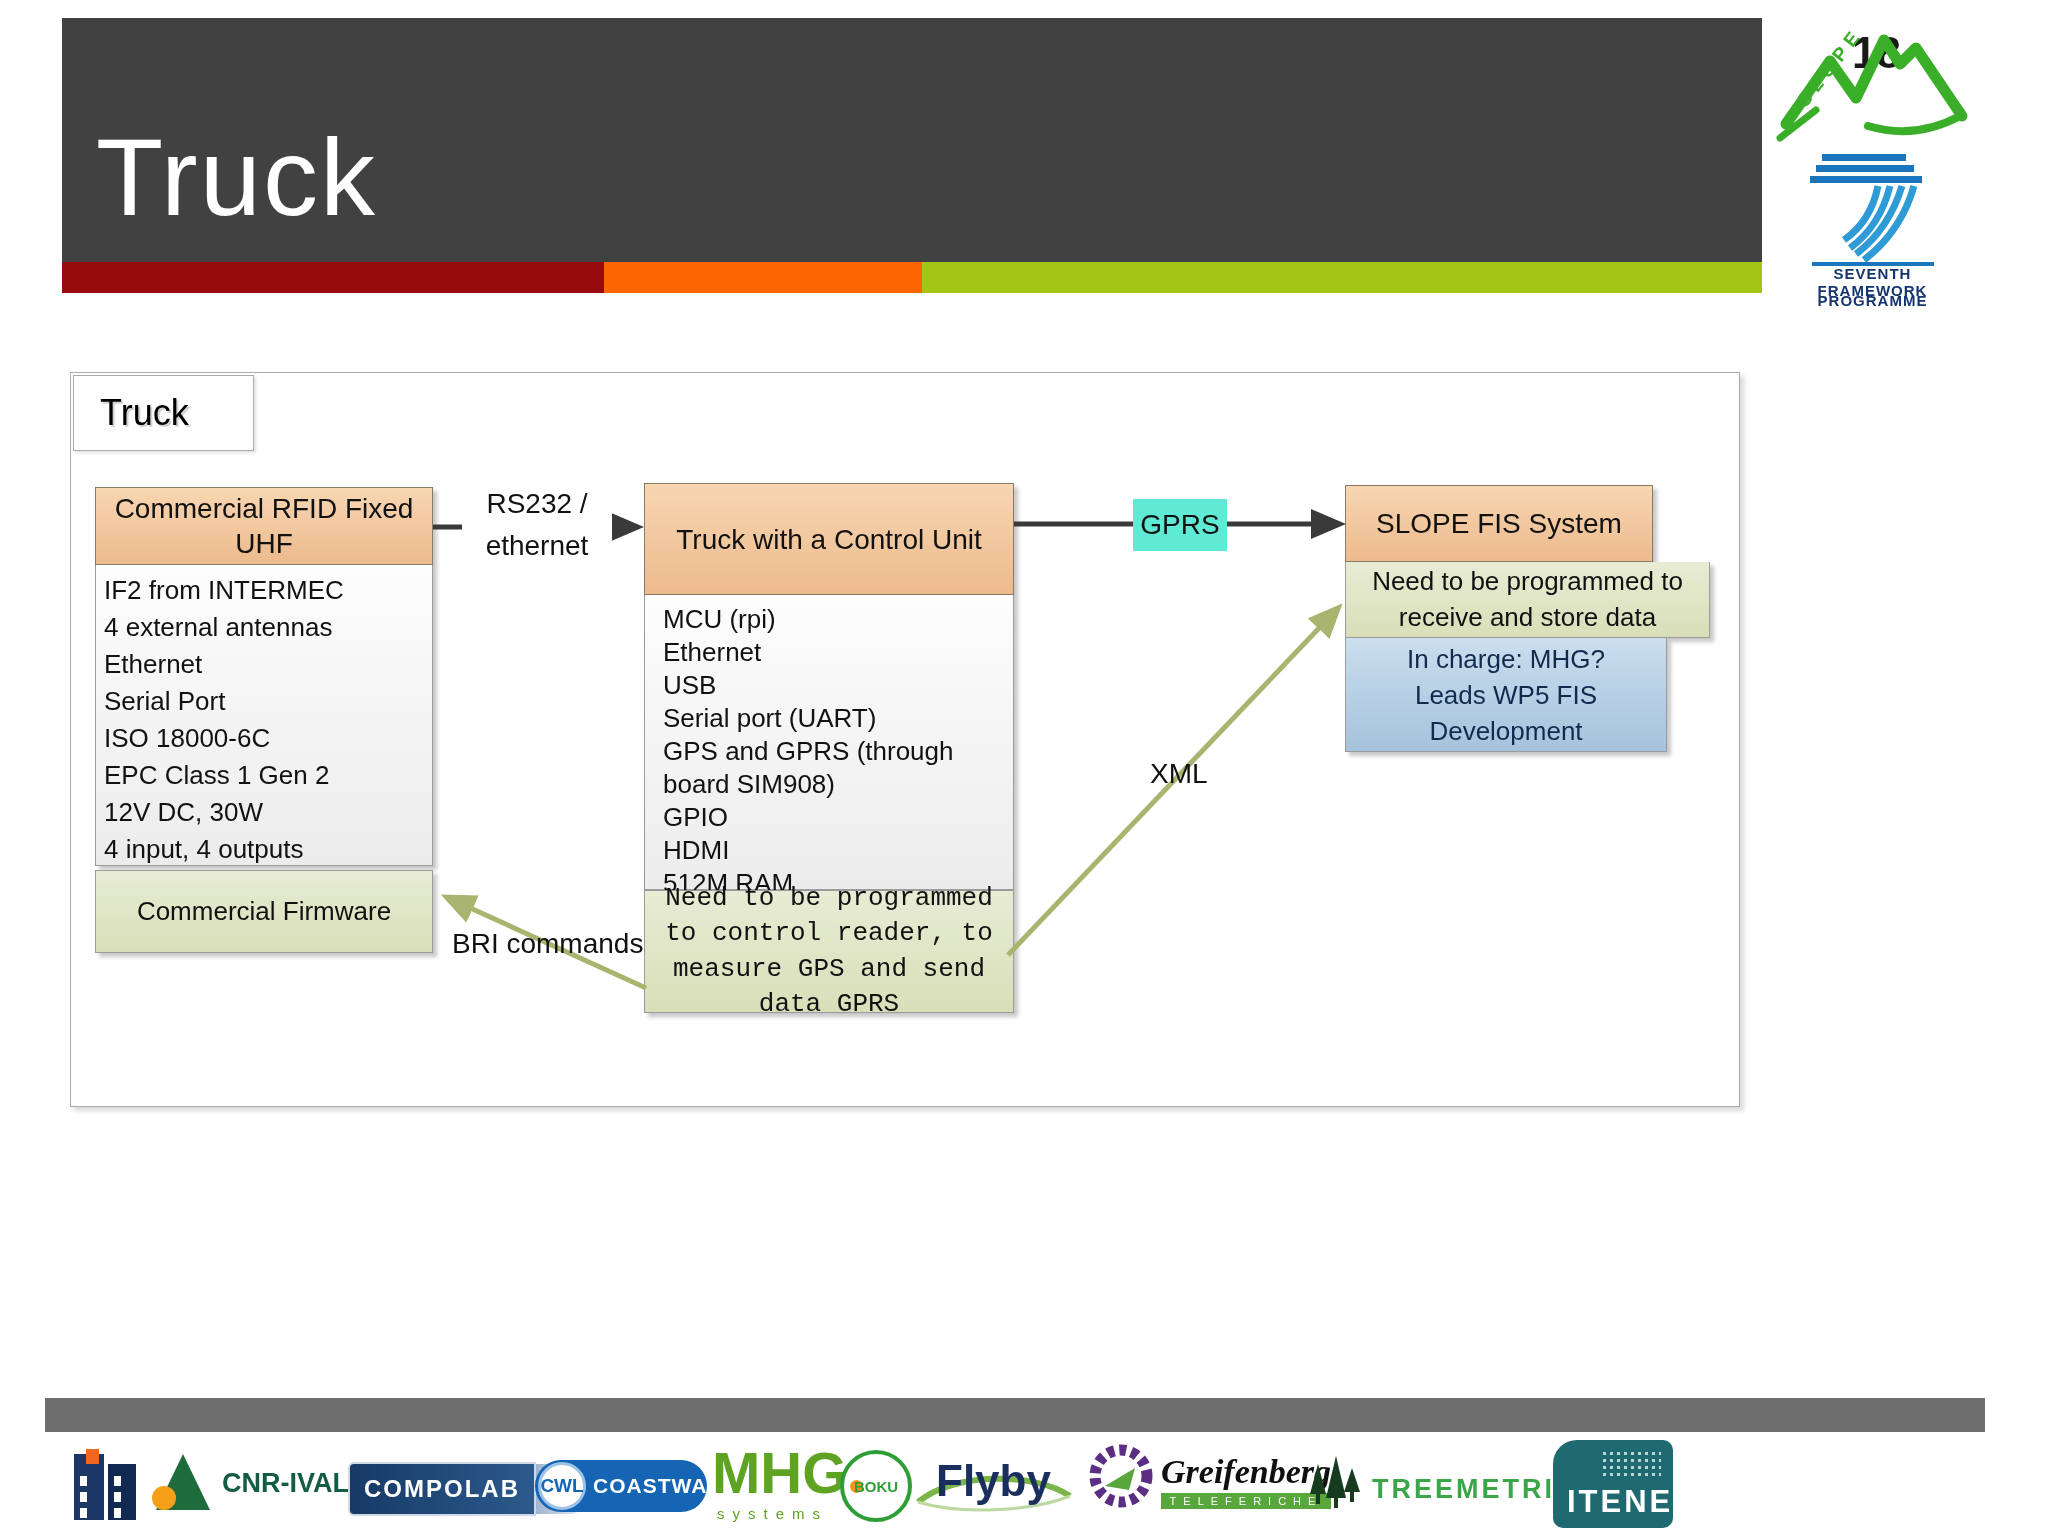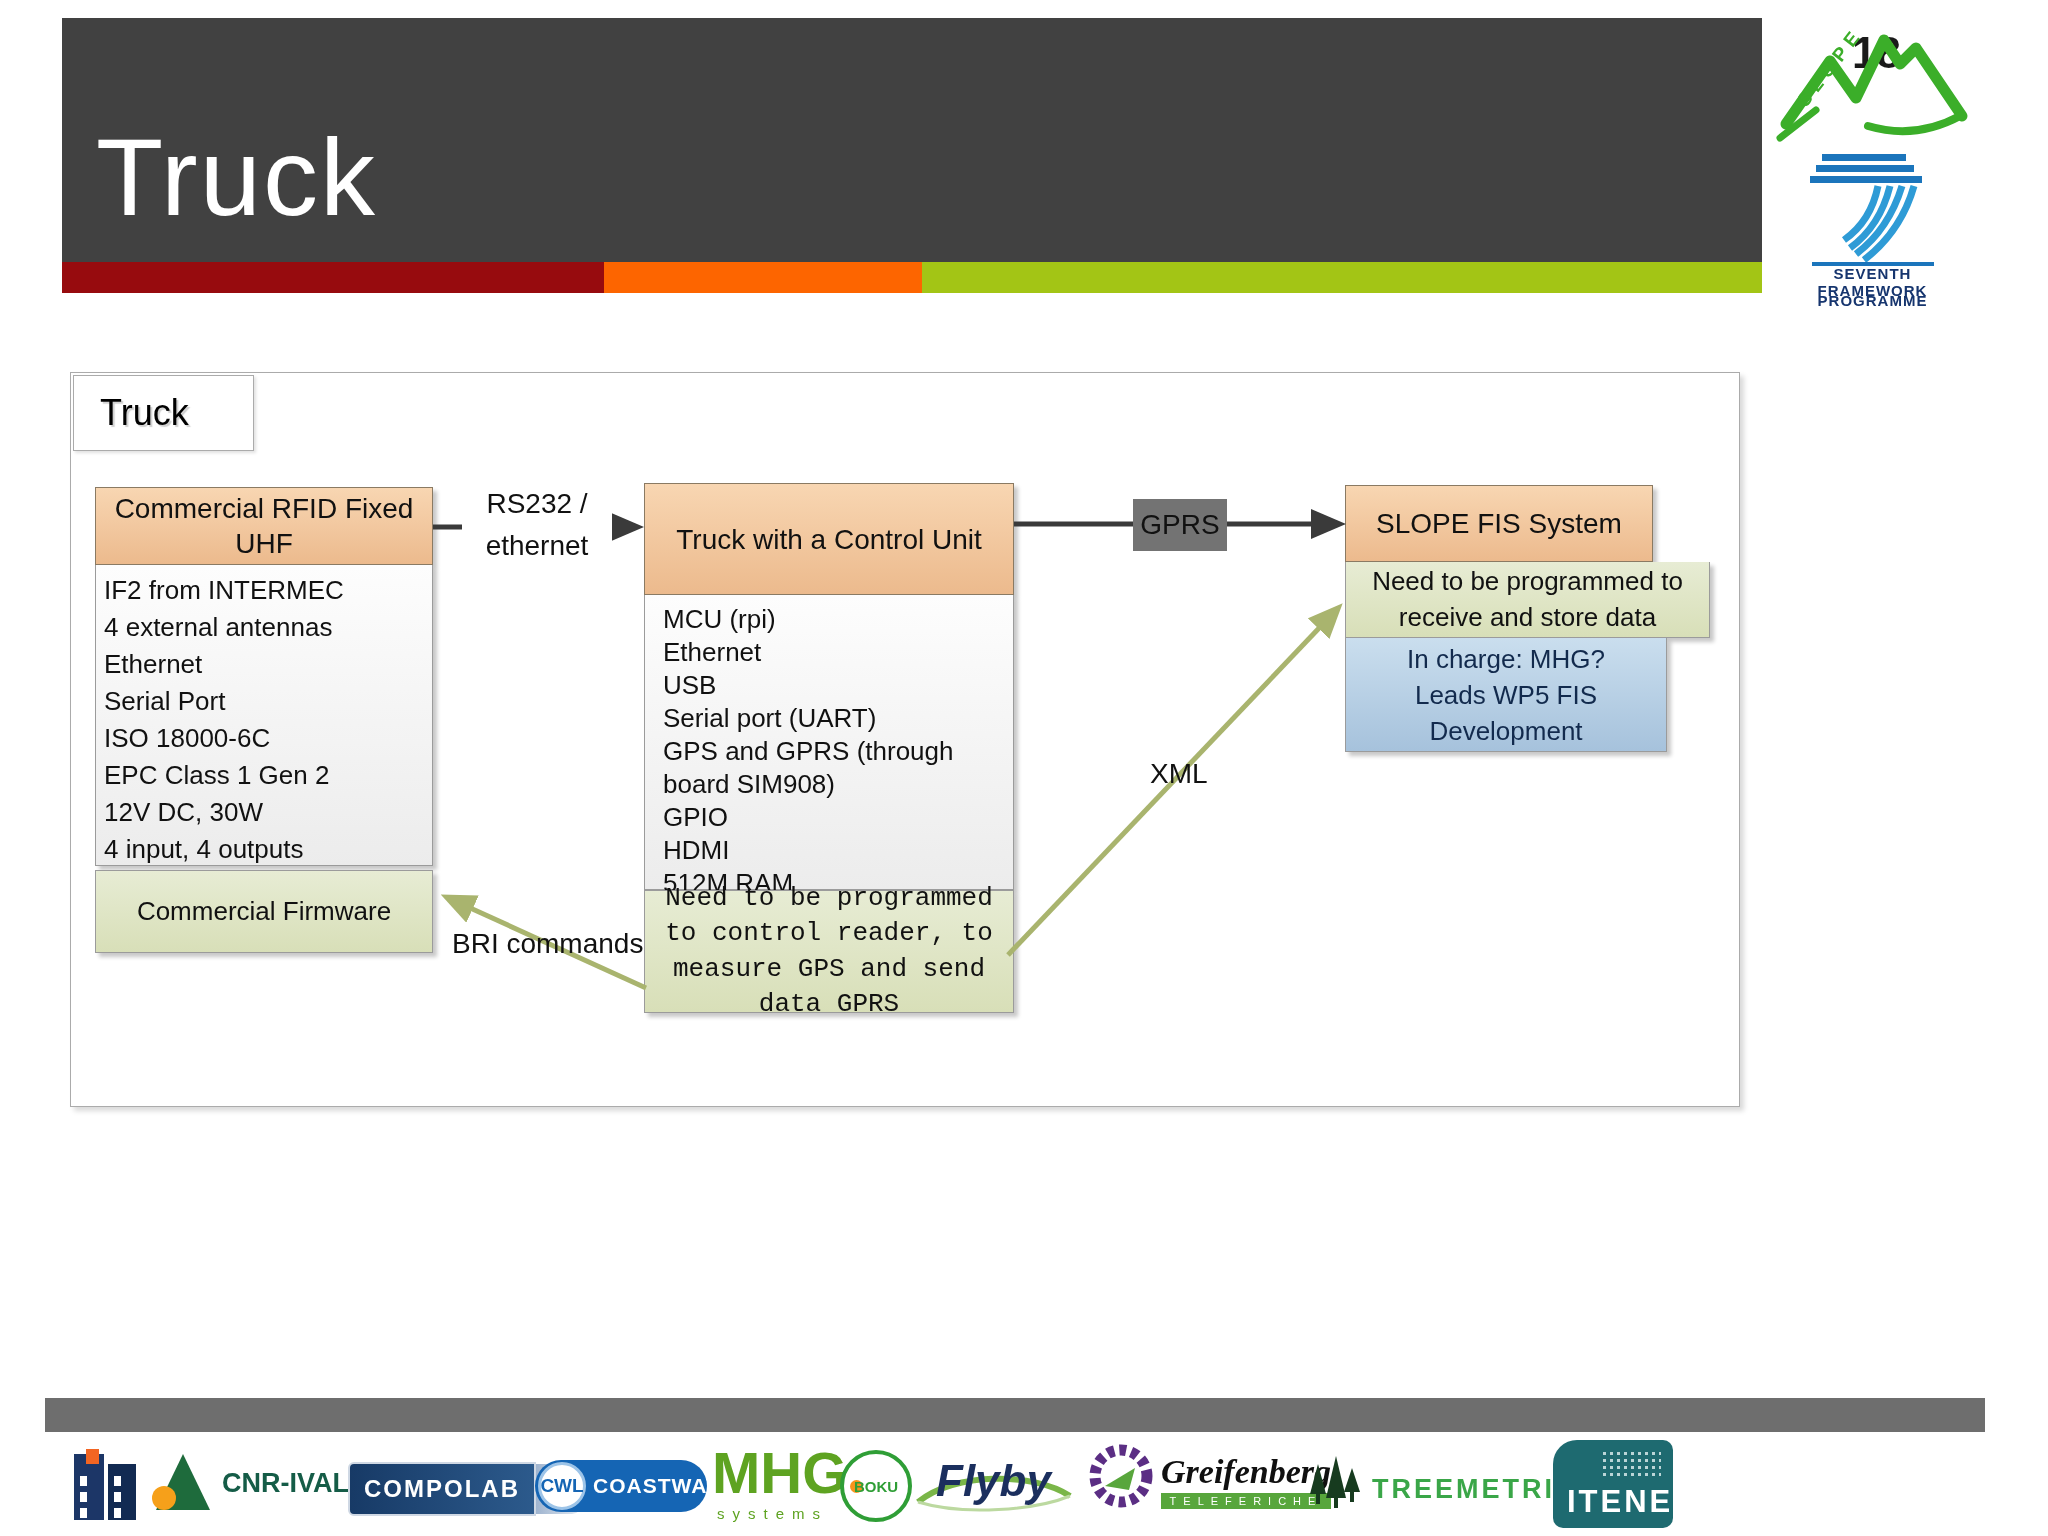--- a/index.html
+++ b/index.html
@@ -52,21 +52,21 @@
   .ctl-grn{left:644px;top:890px;width:370px;height:123px;padding:0 10px;font-family:Liberation Mono, monospace;}
   .ctl-blu{left:644px;top:1013px;width:370px;height:65px;}
   
   .fis-hdr{left:1345px;top:485px;width:308px;height:77px;}
   .fis-grn{left:1345px;top:562px;width:365px;height:76px;border-top:none;padding:0 8px;}
   .fis-blu{left:1345px;top:638px;width:322px;height:114px;}
 
   
   .conlabel{position:absolute;z-index:6;font-size:28px;color:#111;}
   .rs232-label{left:462px;top:483px;width:150px;text-align:center;line-height:42px;background:#fff;}
-  .gprs-label{left:1133px;top:499px;width:94px;height:52px;line-height:52px;text-align:center;background:#737373;}
+  .gprs-label{left:1133px;top:499px;width:94px;height:52px;line-height:52px;text-align:center;background:#5eead4;}
   .bri-label{left:452px;top:928px;}
   .xml-label{left:1150px;top:758px;}
 
   .overlay{position:absolute;left:0;top:0;z-index:5;pointer-events:none;}
   .black-line{stroke:#3a3a3a;stroke-width:5;}
   .olive-line{stroke:#a9b46e;stroke-width:5;}
 
   
   .footer-bar{position:absolute;left:45px;top:1398px;width:1940px;height:34px;background:#6e6e6e;}
   .logo{position:absolute;display:flex;align-items:center;}
@@ -81,21 +81,21 @@
       font-weight:bold;font-size:19px;display:flex;align-items:center;justify-content:center;margin-left:3px;}
   .cw-text{color:#fff;font-weight:bold;font-size:21px;margin-left:7px;letter-spacing:1px;}
   .mhg{left:712px;top:1444px;align-items:flex-start;flex-direction:column;}
   .mhg-row{display:flex;align-items:flex-start;}
   .mhg-text{font-size:58px;font-weight:bold;color:#5ea321;line-height:1;}
   .mhg-dot{width:13px;height:13px;background:#f7941d;border-radius:50%;margin-top:36px;margin-left:3px;}
   .mhg-sub{font-size:15px;color:#5ea321;letter-spacing:8px;margin-top:3px;margin-left:5px;}
   .boku{left:840px;top:1450px;width:64px;height:64px;border-radius:50%;border:4px solid #2f9e36;
       display:flex;align-items:center;justify-content:center;color:#2f9e36;font-weight:bold;font-size:15px;}
   .flyby{left:912px;top:1448px;width:165px;height:72px;position:absolute;}
-  .flyby-text{position:absolute;left:24px;top:8px;font-size:44px;font-style:italic;font-weight:bold;color:#1b2f5e;}
+  .flyby-text{position:absolute;left:24px;top:8px;font-size:44px;font-weight:bold;color:#1b2f5e;}
   .greif{left:1085px;top:1438px;}
   .greif-col{margin-left:4px;margin-top:10px;}
   .greif-name{font-family:"Liberation Serif",serif;font-weight:bold;font-style:italic;font-size:34px;color:#101010;}
   .greif-sub{background:#58a63c;color:#fff;font-size:11px;letter-spacing:7px;text-align:center;
       padding:2px 0;margin-top:2px;}
   .treem{left:1300px;top:1452px;}
   .treem-text{font-size:27px;font-weight:bold;color:#3aa648;letter-spacing:3px;margin-left:10px;margin-top:16px;}
   .itene{left:1553px;top:1440px;width:120px;height:88px;background:#1e6a70;border-radius:24px 10px 10px 10px;
       position:absolute;}
   .itene-dots{position:absolute;right:12px;top:10px;width:60px;height:28px;opacity:.85;

